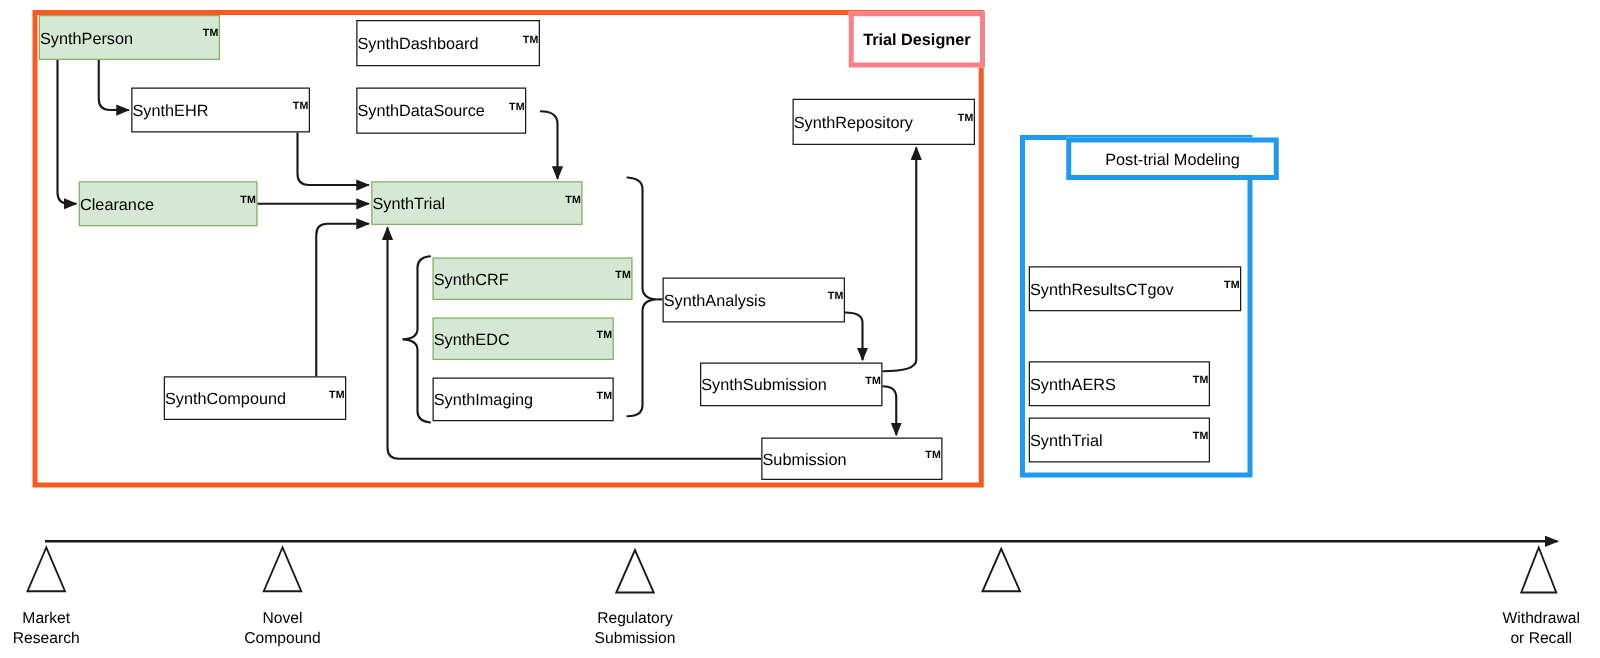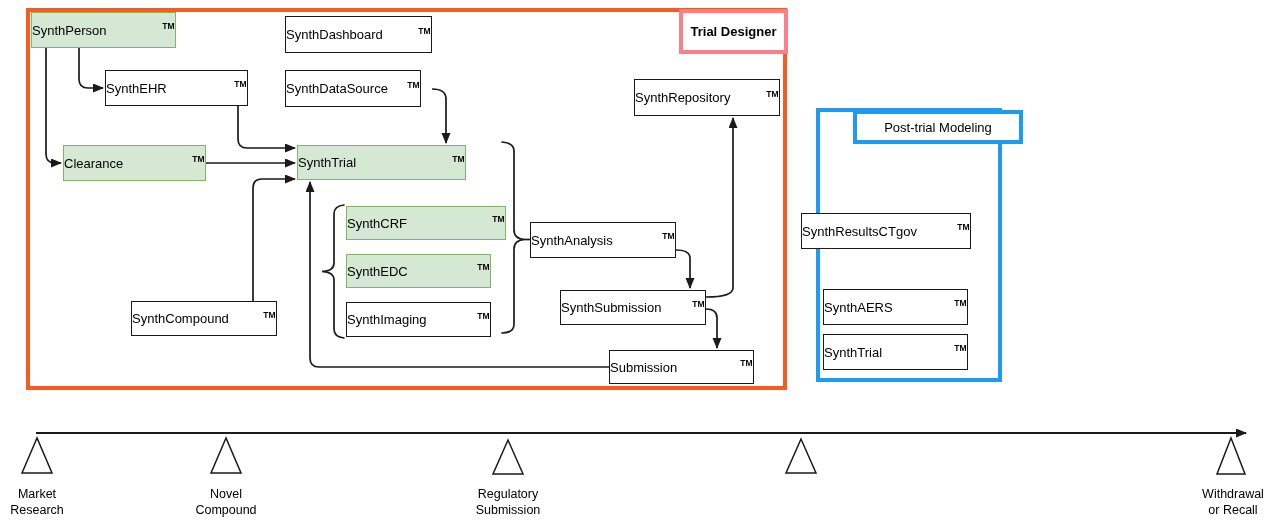--- a/index.html
+++ b/index.html
@@ -93,21 +93,21 @@
   </div>
   <div class="node" style="left:560px;top:290px;width:146px;height:35px">
     <span>SynthSubmission</span>
       <span class="tm">TM</span>
   </div>
   <div class="node" style="left:609px;top:350px;width:145px;height:34px">
     <span>Submission</span>
       <span class="tm">TM</span>
   </div>
 
-  <div class="node" style="left:801px;top:213px;width:170px;height:36px">
+  <div class="node" style="left:823px;top:213px;width:170px;height:36px">
     <span>SynthResultsCTgov</span>
       <span class="tm">TM</span>
   </div>
   <div class="node" style="left:823px;top:289px;width:145px;height:36px">
     <span>SynthAERS</span>
       <span class="tm">TM</span>
   </div>
   <div class="node" style="left:823px;top:334px;width:145px;height:36px">
     <span>SynthTrial</span>
       <span class="tm">TM</span>

